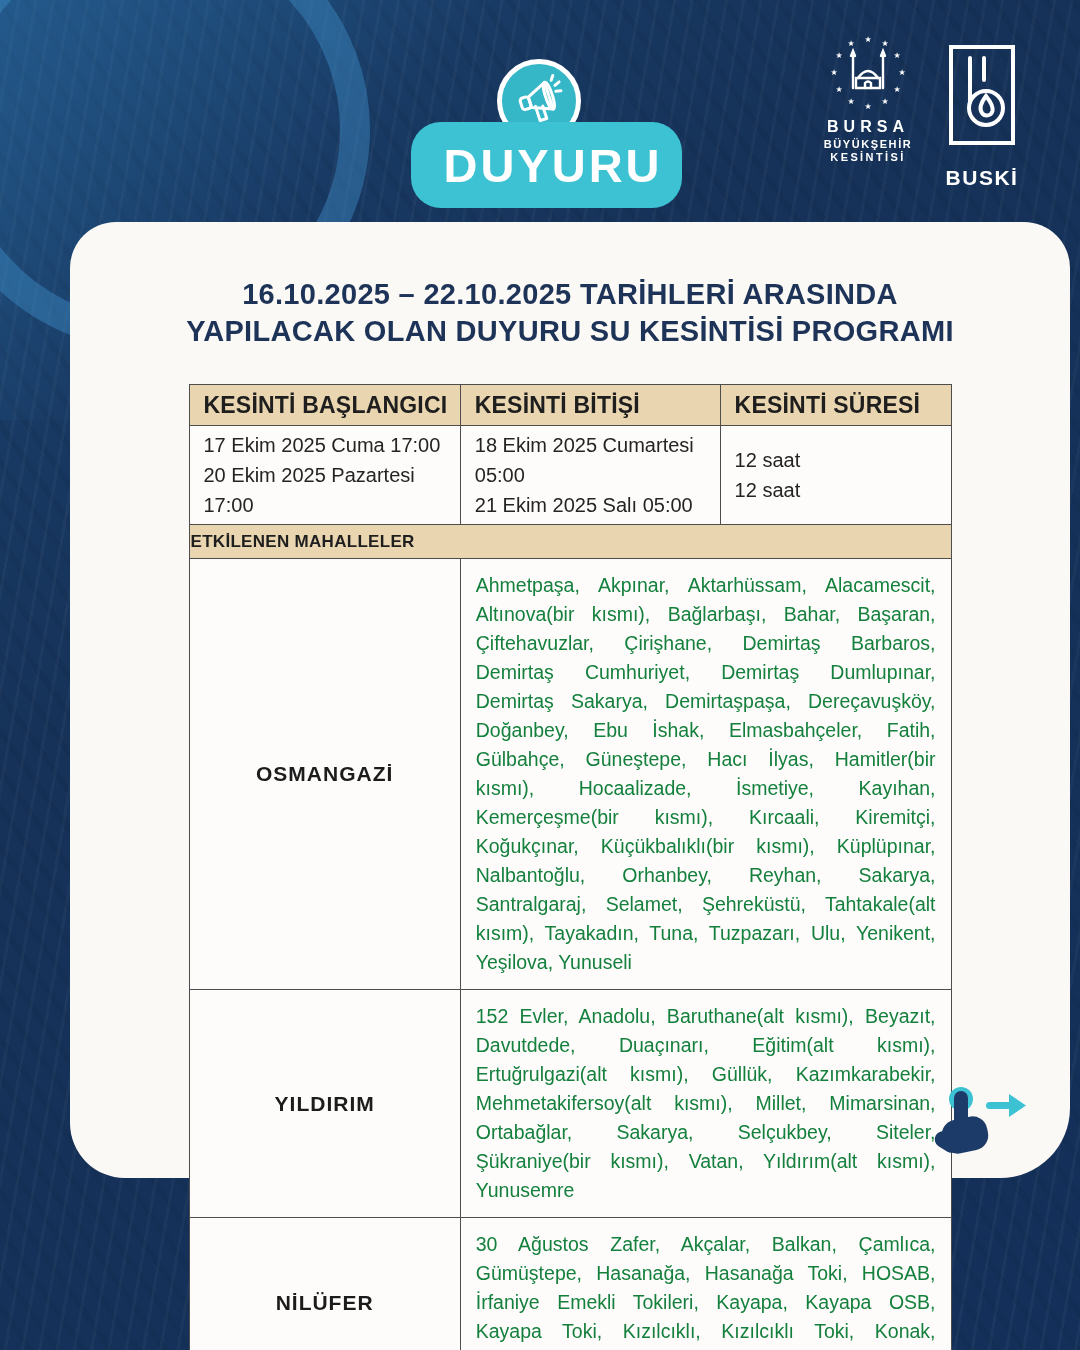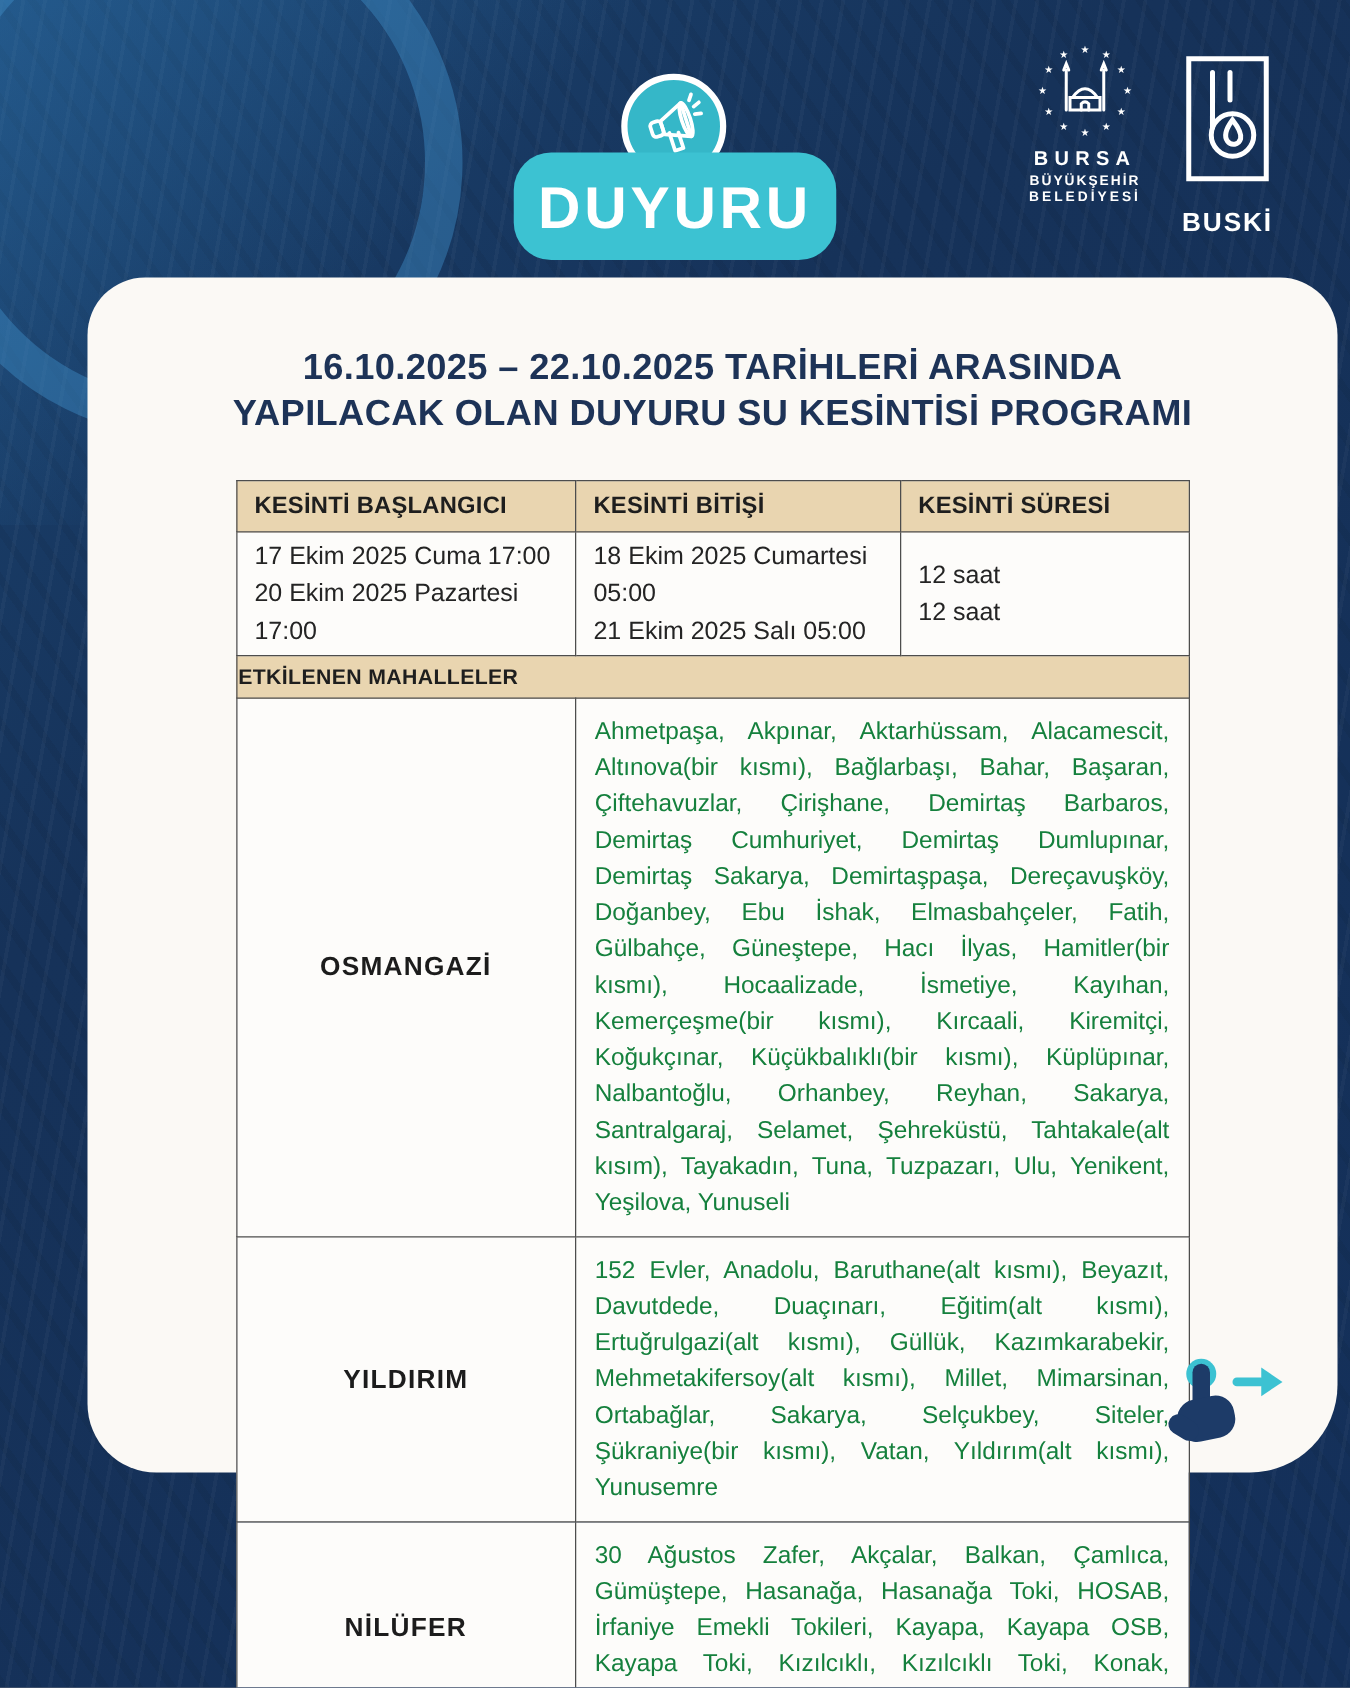--- a/index.html
+++ b/index.html
@@ -20,21 +20,21 @@
   }
   .corner-glow{
     position:absolute;left:0;top:0;width:520px;height:420px;
     background:linear-gradient(135deg, rgba(52,130,190,0.35) 0%, rgba(52,130,190,0) 55%);
   }
   
   .duyuru-badge{
     position:absolute;left:411px;top:122px;width:258px;height:86px;
     background:#3cc2d2;border-radius:30px;
     display:flex;align-items:center;justify-content:center;
-    color:#fff;font-size:47px;font-weight:800;letter-spacing:3px;
+    color:#fff;font-size:47px;font-weight:800;letter-spacing:3px;padding-left:13px;
   }
   .megaphone-circle{
     position:absolute;left:497px;top:59px;width:84px;height:84px;border-radius:50%;
     background:#35b7c8;border:5px solid #fff;box-sizing:border-box;
     display:flex;align-items:center;justify-content:center;
   }
   
   .bursa-logo{position:absolute;left:812px;top:36px;width:112px;text-align:center;color:#fff;}
   .bursa-logo .l1{font-size:16px;font-weight:700;letter-spacing:5px;margin-top:2px;}
   .bursa-logo .l2{font-size:11px;font-weight:700;letter-spacing:1.6px;margin-top:2px;}
@@ -52,21 +52,21 @@
   }
   .card-title span{display:block;}
   
   table.outage{
     width:763px;margin:34px auto 0;border-collapse:collapse;table-layout:fixed;
     font-size:20px;color:#242424;
   }
   table.outage th, table.outage td{border:1.6px solid #4d4d4d;box-sizing:border-box;}
   table.outage th{
     background:#e9d5b0;height:41px;text-align:left;padding:0 0 0 14px;
-    font-size:19px;font-weight:800;color:#1e1e1e;letter-spacing:0.2px;
+    font-size:23px;font-weight:800;color:#1e1e1e;letter-spacing:0.2px;
   }
   .dates-row td{height:72px;vertical-align:middle;padding:4px 0 4px 14px;background:#fdfcfa;}
   .dates-row div{line-height:30px;}
   .section-row td{
     background:#e9d5b0;height:34px;text-align:left;
     font-size:17px;font-weight:800;color:#1e1e1e;letter-spacing:0.3px;
   }
   .district-row td{background:#fdfcfa;vertical-align:middle;}
   .dname{
     text-align:center;font-size:21px;font-weight:800;color:#1c1c1c;letter-spacing:1px;
@@ -122,21 +122,21 @@
           <path d="M60 20 L60 52"></path>
         <path d="M28 20 L30 15 L32 20"></path>
           <path d="M58 20 L60 15 L62 20"></path>
         <path d="M35 42 Q45 28 55 42"></path>
         <path d="M33 42 H57 V52 H33 Z"></path>
         <path d="M42 52 V47 Q45 44 48 47 V52"></path>
       </g>
     </svg>
     <div class="l1">BURSA</div>
     <div class="l2">BÜYÜKŞEHİR</div>
-    <div class="l3">BELEDİYESİ</div>
+    <div class="l3">KESİNTİSİ</div>
   </div>
 
   <div class="buski-logo">
     <svg width="68" height="102" viewBox="0 0 68 102">
       <rect x="3" y="3" width="62" height="96" fill="none" stroke="#ffffff" stroke-width="4"></rect>
       <g fill="none" stroke="#ffffff" stroke-width="4" stroke-linecap="round">
         <path d="M22 14 V58"></path>
         <path d="M36 14 V36"></path>
         <circle cx="38" cy="64" r="17"></circle>
         <path d="M38 52 C32 60 31 65 34 69 C37 73 43 72 44.5 67 C45.5 62 42 57 38 52 Z"></path>

